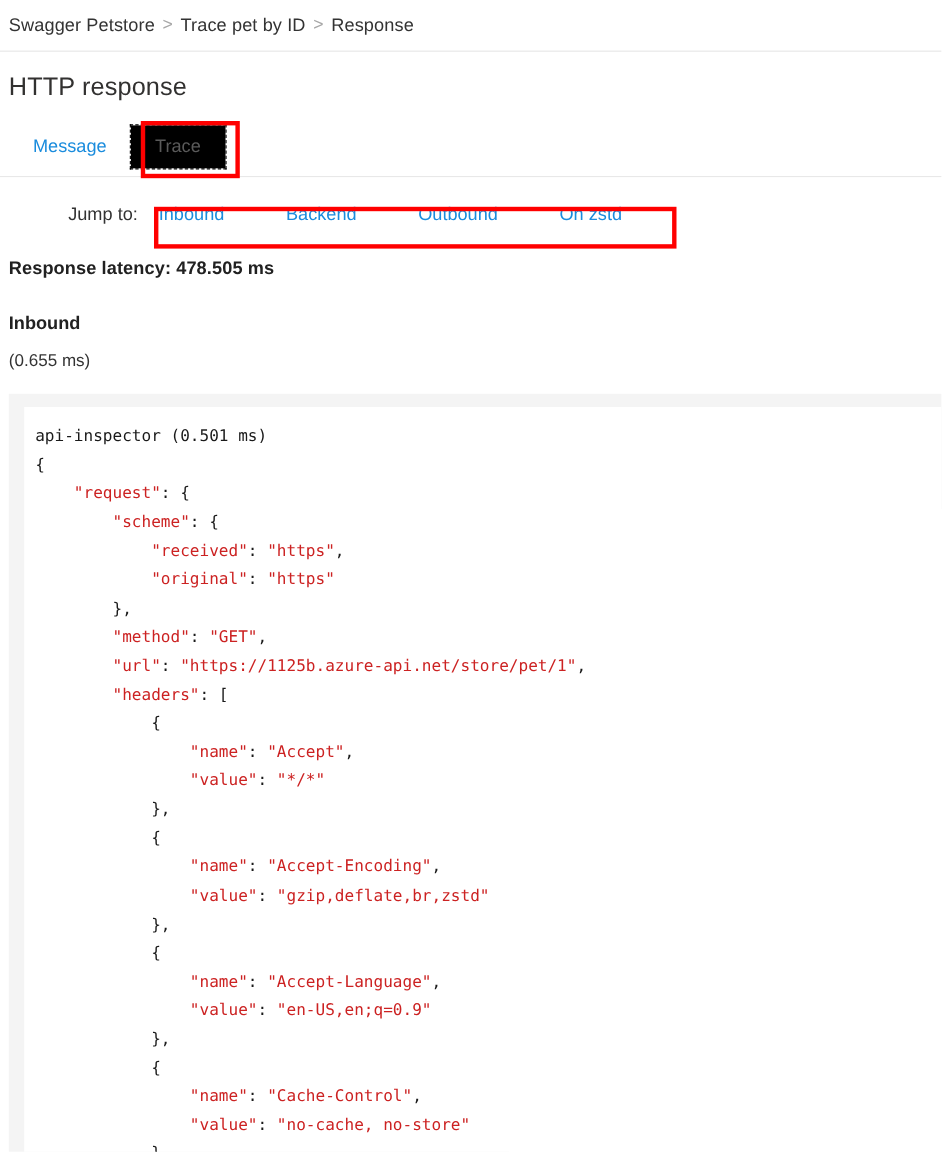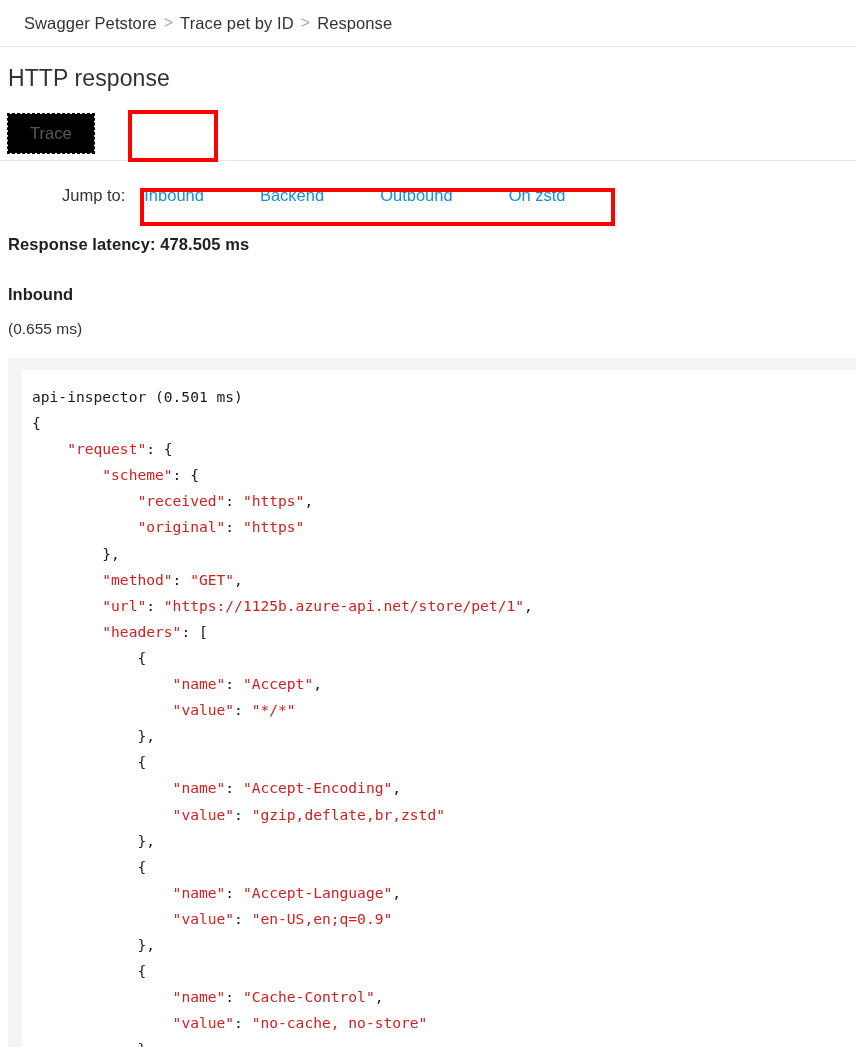--- a/index.html
+++ b/index.html
@@ -16,21 +16,21 @@
     color: #201f1e;
     position: relative;
   }
 
   
   .breadcrumb-bar {
     height: 47px;
     border-bottom: 1px solid #e5e5e5;
     display: flex;
     align-items: center;
-    padding-left: 24px;
+    padding-left: 8px;
     box-sizing: border-box;
   }
   .crumb {
     font-size: 16.5px;
     color: #333333;
     white-space: nowrap;
     letter-spacing: 0.1px;
   }
   .crumb-link { cursor: pointer; }
   .crumb-sep {
@@ -178,20 +178,21 @@
   <span class="crumb crumb-link">Swagger Petstore</span>
   <span class="crumb-sep">&gt;</span>
   <span class="crumb crumb-link">Trace pet by ID</span>
   <span class="crumb-sep">&gt;</span>
   <span class="crumb">Response</span>
 </div>
 
 <h1 class="page-title">HTTP response</h1>
 
 <div class="tabstrip">
+  <button class="tab tab-inactive">Message</button>
   <button class="tab tab-active">Trace</button>
 </div>
 
 <div class="jumprow">
   <span class="jump-label">Jump to:</span>
   <div class="jump-links">
     <a class="jump-link" href="#">Inbound</a>
     <a class="jump-link" href="#">Backend</a>
     <a class="jump-link" href="#">Outbound</a>
     <a class="jump-link" href="#">On zstd</a>

